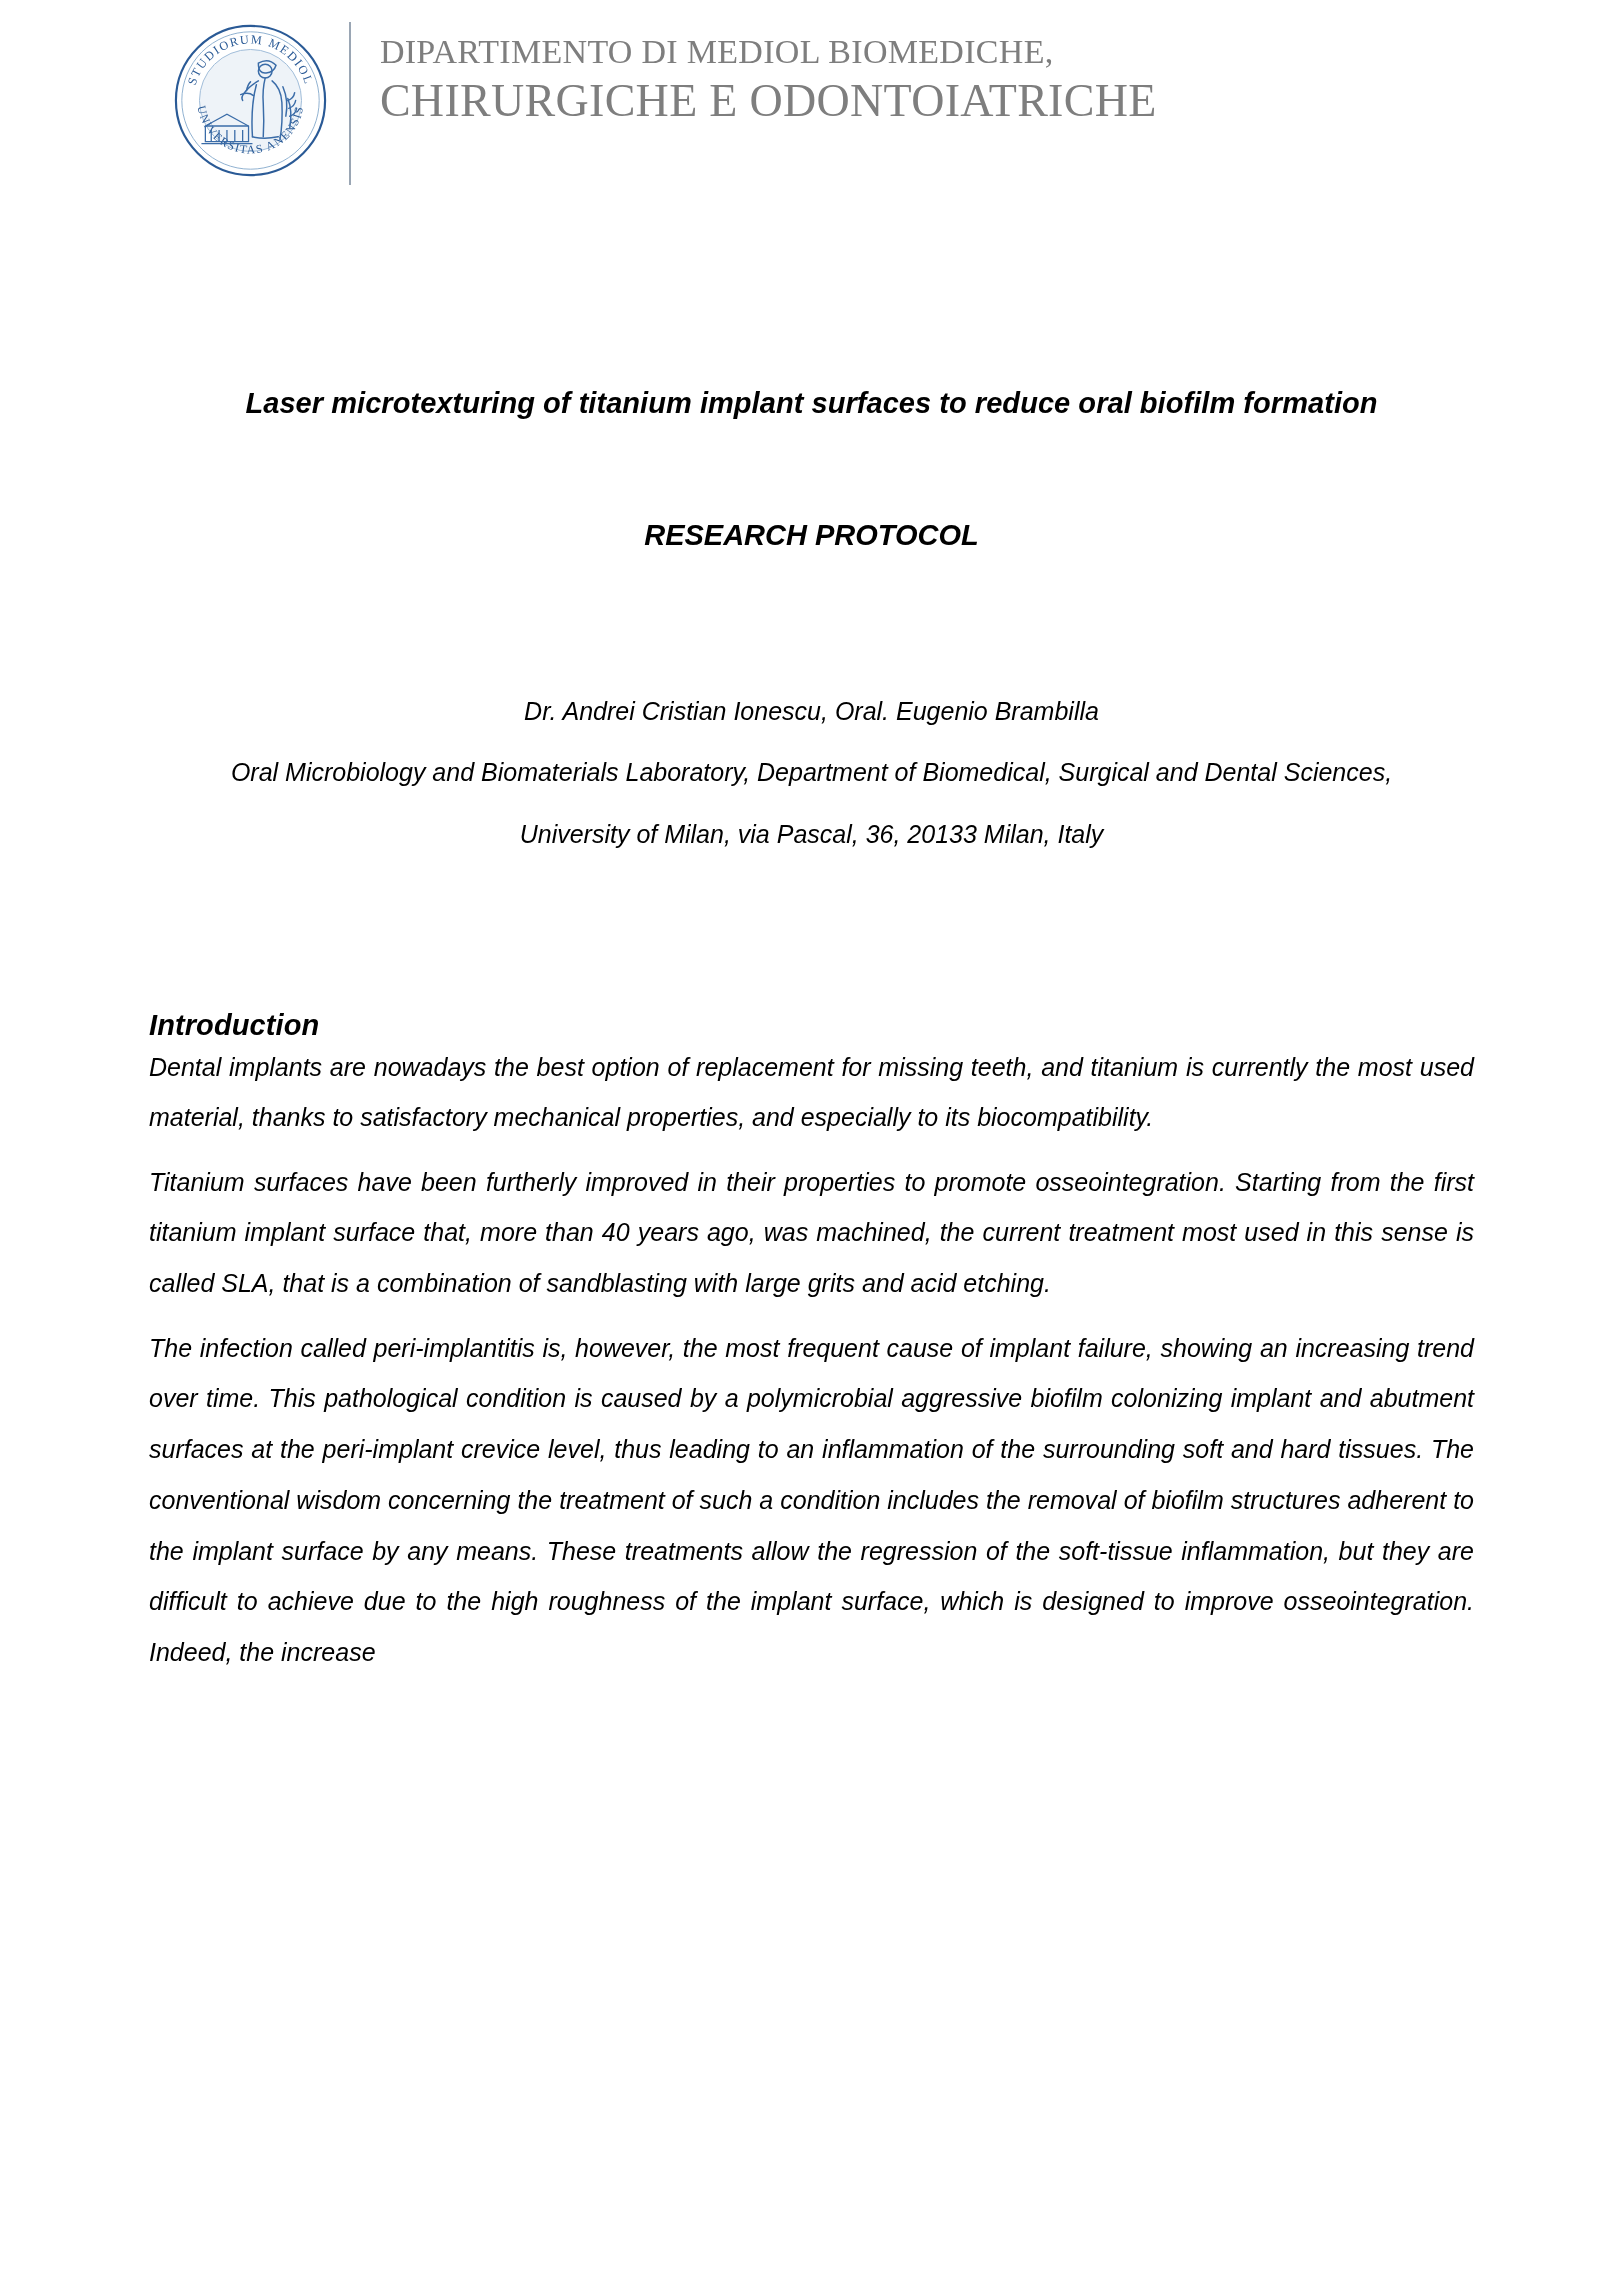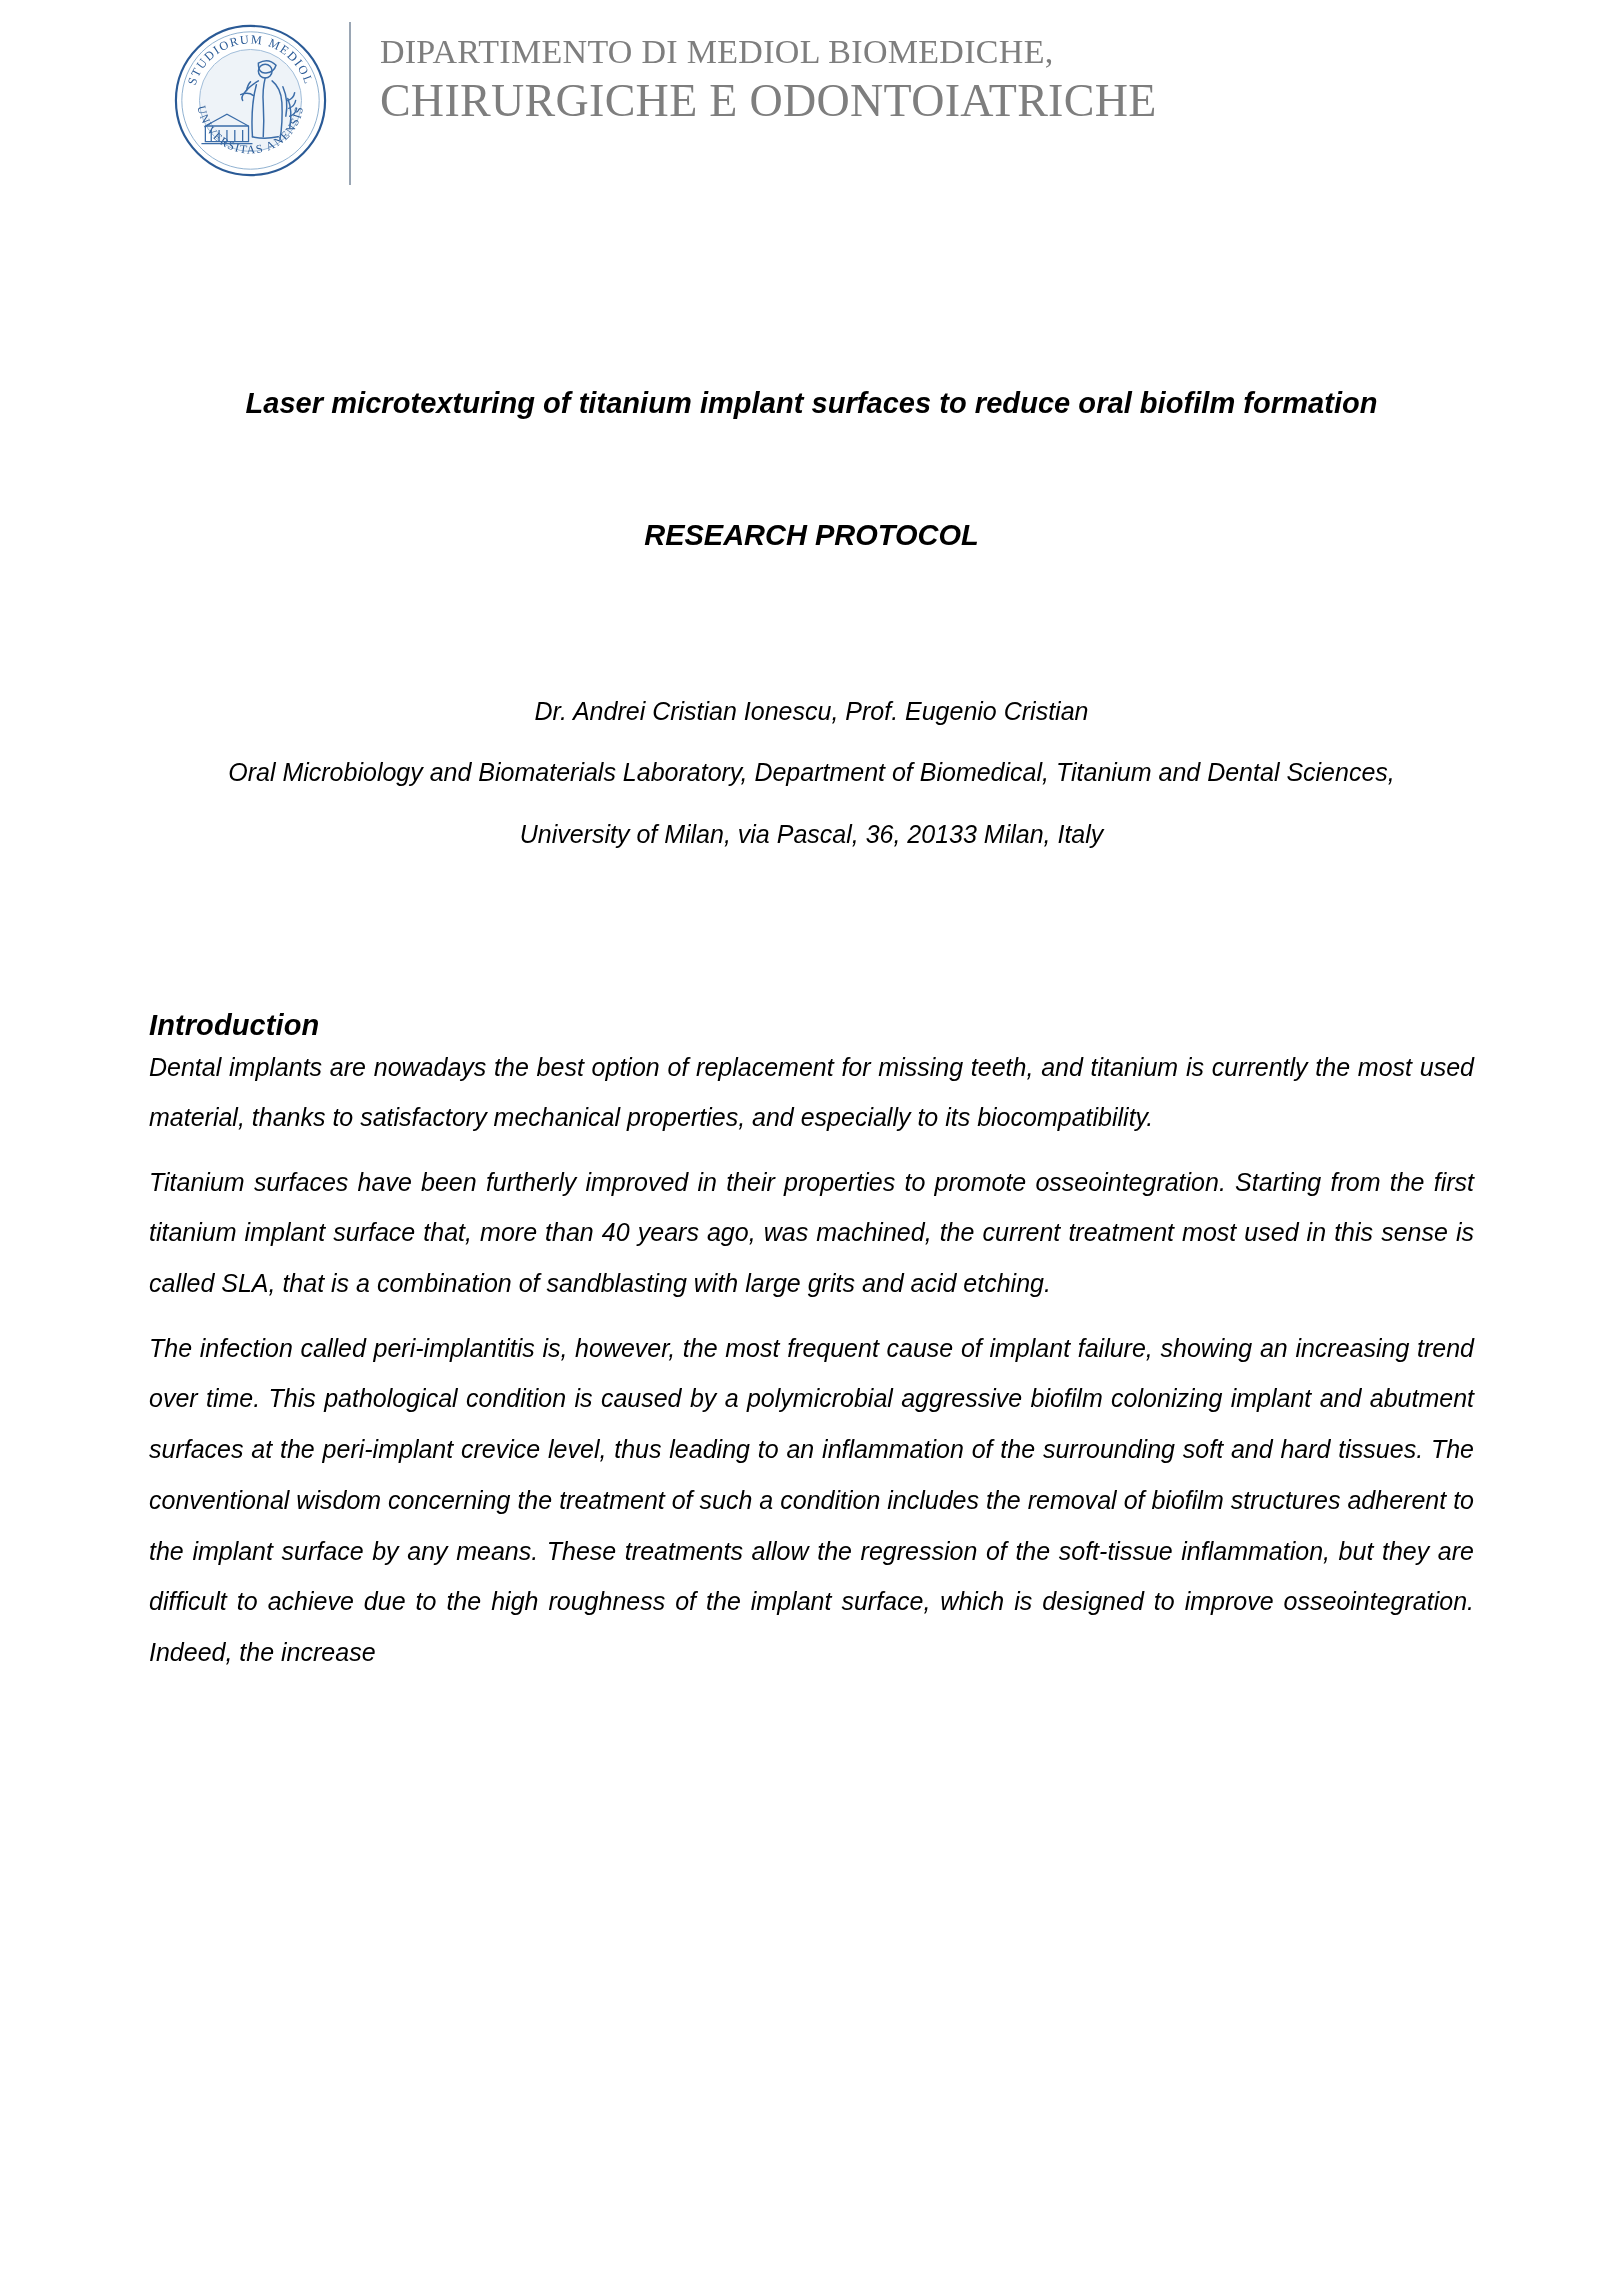--- a/index.html
+++ b/index.html
@@ -202,23 +202,23 @@
     </div>
 
   </div>
 
   <div class="content">
 
     <div class="doc-title">Laser microtexturing of titanium implant surfaces to reduce oral biofilm formation</div>
 
     <div class="protocol-label">RESEARCH PROTOCOL</div>
 
-    <div class="authors">Dr. Andrei Cristian Ionescu, Prof. Eugenio Cristian</div>
-
-    <div class="affiliation">Oral Microbiology and Biomaterials Laboratory, Department of Biomedical, Titanium and Dental Sciences,</div>
+    <div class="authors">Dr. Andrei Cristian Ionescu, Oral. Eugenio Brambilla</div>
+
+    <div class="affiliation">Oral Microbiology and Biomaterials Laboratory, Department of Biomedical, Surgical and Dental Sciences,</div>
 
     <div class="address">University of Milan, via Pascal, 36, 20133 Milan, Italy</div>
 
     <div class="section-heading">Introduction</div>
 
     <div class="para tight">Dental implants are nowadays the best option of replacement for missing teeth, and titanium is currently the most used material, thanks to satisfactory mechanical properties, and especially to its biocompatibility.</div>
     <div class="para">Titanium surfaces have been furtherly improved in their properties to promote osseointegration. Starting from the first titanium implant surface that, more than 40 years ago, was machined, the current treatment most used in this sense is called SLA, that is a combination of sandblasting with large grits and acid etching.</div>
     <div class="para">The infection called peri-implantitis is, however, the most frequent cause of implant failure, showing an increasing trend over time. This pathological condition is caused by a polymicrobial aggressive biofilm colonizing implant and abutment surfaces at the peri-implant crevice level, thus leading to an inflammation of the surrounding soft and hard tissues. The conventional wisdom concerning the treatment of such a condition includes the removal of biofilm structures adherent to the implant surface by any means. These treatments allow the regression of the soft-tissue inflammation, but they are difficult to achieve due to the high roughness of the implant surface, which is designed to improve osseointegration. Indeed, the increase</div>
 
   </div>

